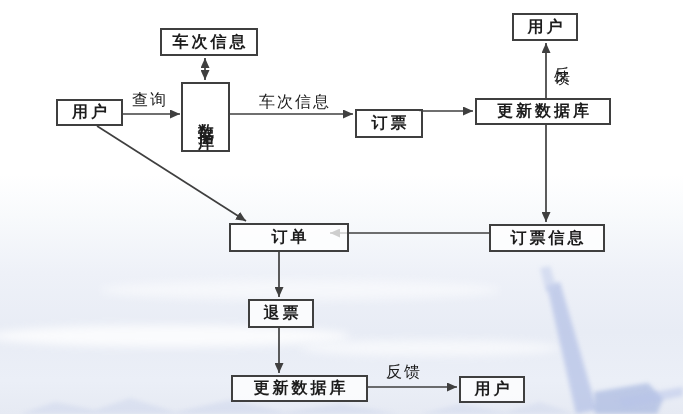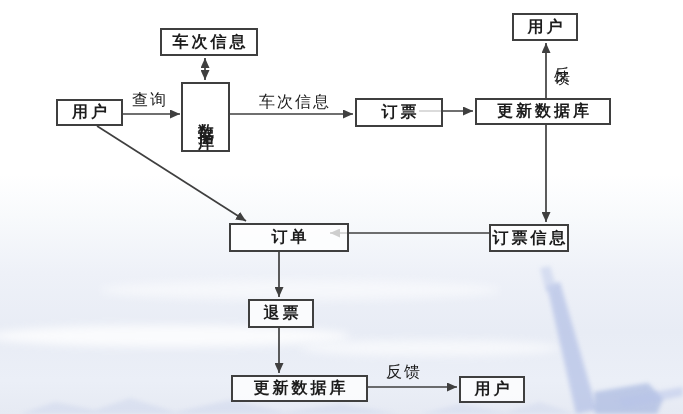--- a/index.html
+++ b/index.html
@@ -43,25 +43,25 @@
   }
   .edge-label.vertical{
     writing-mode:vertical-lr;
     text-orientation:upright;
     letter-spacing:4px;
   }
   
   #n-train-info     {left:160px;top:28px; width:98px; height:28px;}
   #n-user-left      {left:56px; top:99px; width:67px; height:27px;}
   #n-database       {left:181px;top:82px; width:49px; height:70px;}
-  #n-book-ticket    {left:355px;top:98px; width:88px; height:29px;text-align:right;}
+  #n-book-ticket    {left:355px;top:109px; width:68px; height:29px;text-align:right;}
   #n-update-db-top  {left:475px;top:98px; width:136px;height:27px;}
   #n-user-top-right {left:512px;top:13px; width:66px; height:28px;}
   #n-order          {left:229px;top:223px;width:120px; height:29px;}
-  #n-booking-info   {left:489px;top:224px;width:80px;height:28px;}
+  #n-booking-info   {left:489px;top:224px;width:116px;height:28px;}
   #n-refund         {left:248px;top:299px;width:66px; height:29px;}
   #n-update-db-bot  {left:231px;top:375px;width:137px;height:27px;}
   #n-user-bottom    {left:459px;top:376px;width:66px; height:27px;}
   
   #l-query          {left:132px;top:90px;}
   #l-train-info-edge{left:259px;top:92px;}
   #l-feedback-top   {left:551px;top:53px;}
   #l-feedback-bot   {left:386px;top:362px;}
 </style>
 </head>

